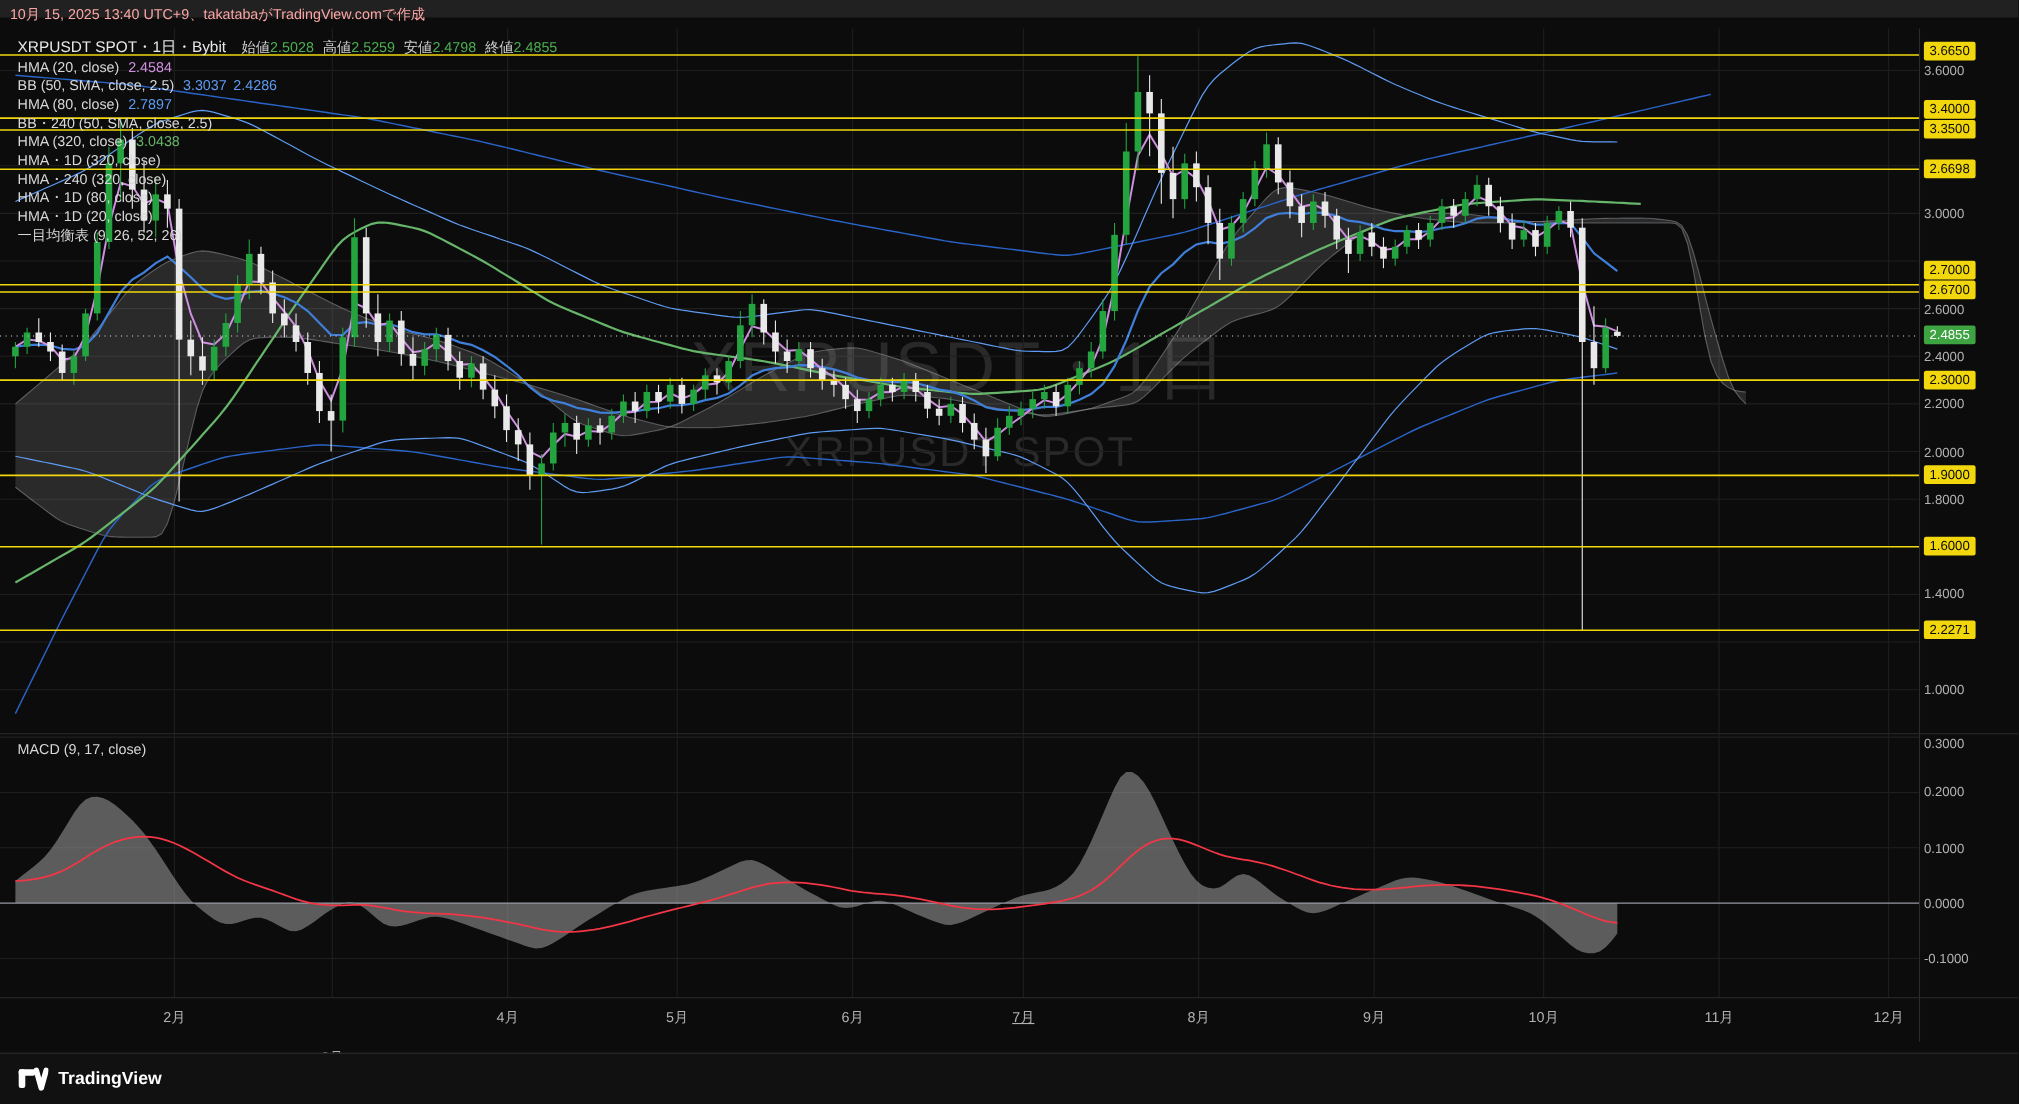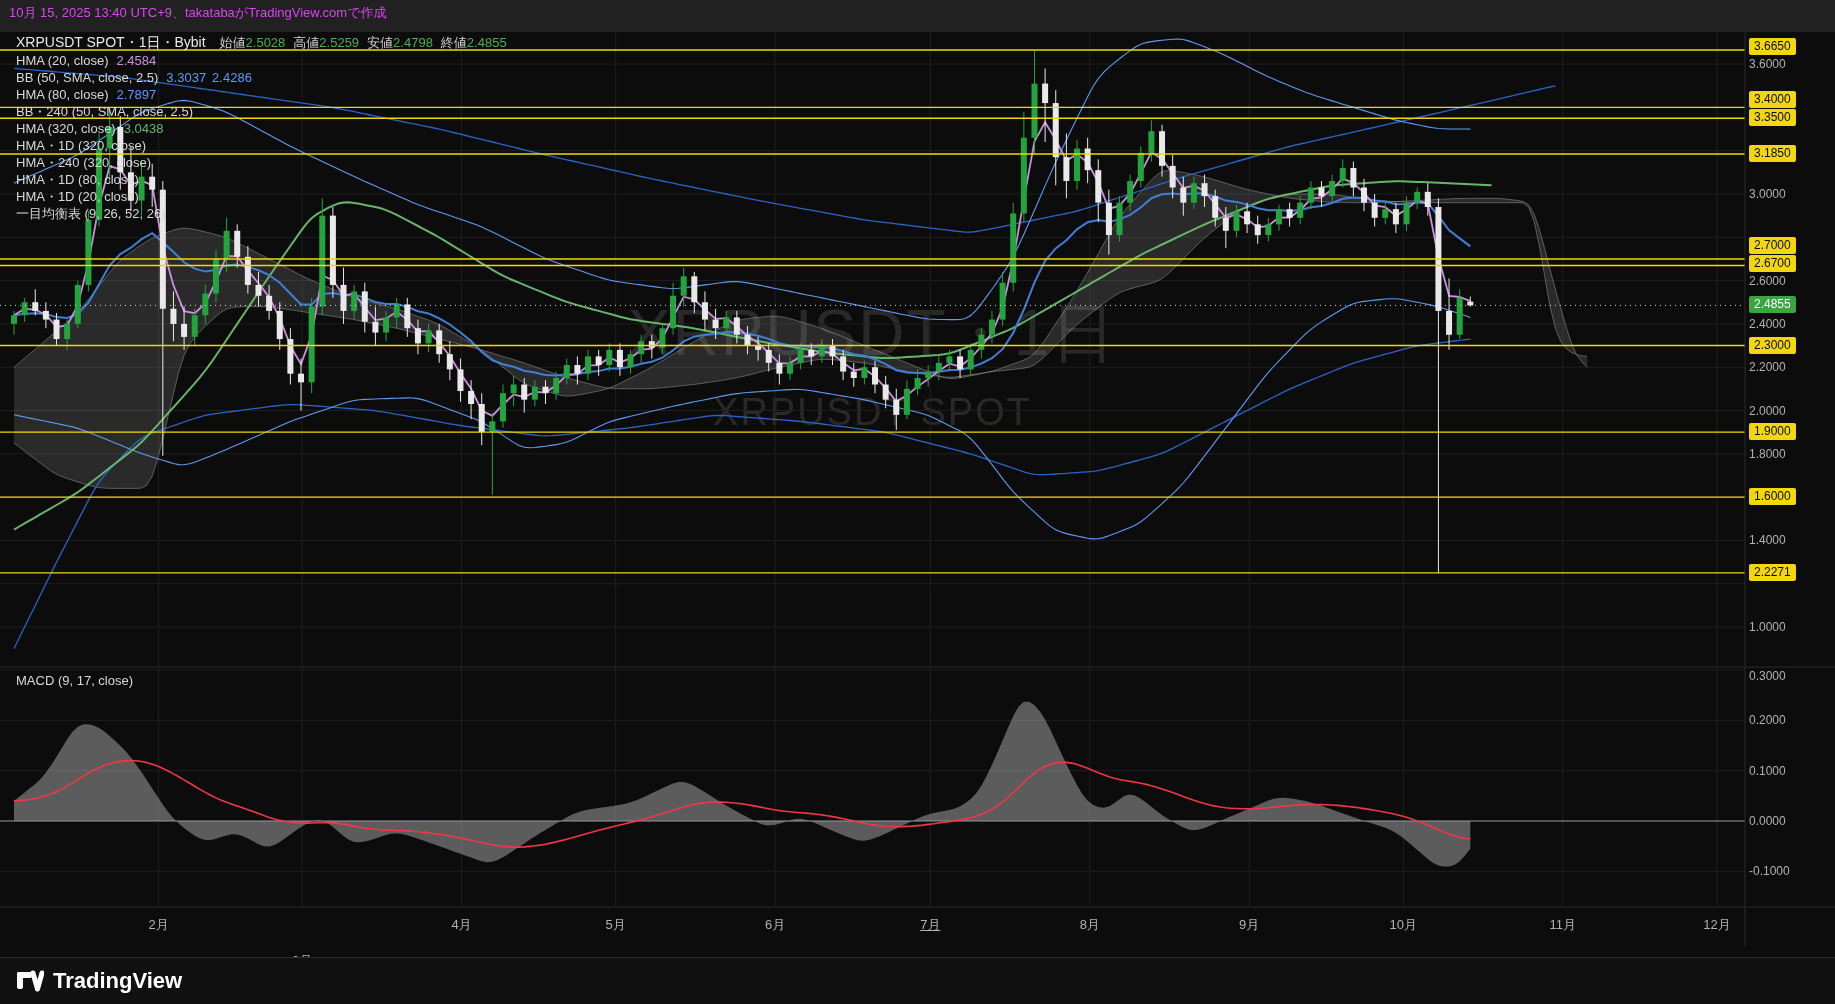--- a/index.html
+++ b/index.html
@@ -1,20 +1,20 @@
 <!DOCTYPE html>
 <html><head>
 <meta charset="utf-8">
 <style>
   *{margin:0;padding:0;box-sizing:border-box}
   html,body{width:1835px;height:1004px;background:#0c0c0c;overflow:hidden;
     font-family:"Liberation Sans",sans-serif}
   .screen{position:relative;width:1835px;height:1004px;background:#0c0c0c}
-  .top-bar{position:absolute;top:0;left:0;right:0;height:32px;background:#212121;
-    color:#d946ef;font-size:13px;line-height:26px;padding-left:9px;z-index:5}
+  .top-bar{position:absolute;top:0;left:0;right:0;height:16px;background:#212121;
+    color:#fca5a5;font-size:13px;line-height:26px;padding-left:9px;z-index:5}
   .watermark{position:absolute;left:0;top:290px;width:1745px;text-align:center;
     color:rgba(255,255,255,0.12);z-index:1;pointer-events:none}
   .wm1{font-size:64px;letter-spacing:2px}
   .wm2{font-size:38px;margin-top:14px;letter-spacing:2px}
   #chart-svg{position:absolute;top:0;left:0;z-index:2}
   .legend{position:absolute;left:16px;top:33px;z-index:3}
   .symbol-row{font-size:14px;color:#e8e8e8;height:19px;line-height:19px;white-space:nowrap}
   .sym{margin-right:6px}
   .olabel{color:#d2d2d2;margin-left:8px;font-size:13px}
   .oval{font-size:13px}
@@ -24,21 +24,21 @@
   .macd-label{position:absolute;left:16px;top:673px;font-size:13px;color:#d8d8d8;z-index:3}
   .price-axis{position:absolute;left:1746px;top:0;width:72px;height:957px;z-index:3}
   .pa-label{position:absolute;left:3px;font-size:12px;height:17px;line-height:17px;white-space:nowrap}
   .pa-plain{color:#b2b2b2}
   .pa-hl{background:#f2d70c;color:#0b0b0b;padding:0 5px;border-radius:2px}
   .pa-last{background:#3ea341;color:#ffffff;padding:0 5px;border-radius:2px}
   .time-axis{position:absolute;left:0;top:907px;width:1745px;height:40px;z-index:3}
   .month-label{position:absolute;top:9px;width:48px;text-align:center;font-size:13px;color:#b2b2b2}
   .footer{position:absolute;left:0;bottom:0;width:1835px;height:47px;background:#111111;
     border-top:1px solid #2b2b2b;display:flex;align-items:center;padding-left:16px;z-index:6}
-  .tv-logo{display:flex;align-items:center;gap:9px;color:#ffffff;font-weight:700;font-size:22px}
+  .tv-logo{display:flex;align-items:center;gap:9px;color:#ffffff;font-weight:700;font-size:16px}
 </style>
 </head>
 <body>
 
 <div class="screen">
 
   <div class="top-bar">
     <span>10月 15, 2025 13:40 UTC+9、takatabaがTradingView.comで作成</span>
   </div>
 
@@ -412,21 +412,21 @@
       </div>
   </div>
 
   <div class="macd-label">MACD (9, 17, close)</div>
 
   <div id="price-axis" class="price-axis">
       <div class="pa-label pa-hl" style="top: 38.1px;">3.6650</div>
       <div class="pa-label pa-plain" style="top: 56.1px;">3.6000</div>
       <div class="pa-label pa-hl" style="top: 91.225px;">3.4000</div>
       <div class="pa-label pa-hl" style="top: 109.225px;">3.3500</div>
-      <div class="pa-label pa-hl" style="top: 144.947px;">3.1850</div>
+      <div class="pa-label pa-hl" style="top: 144.947px;">2.6698</div>
       <div class="pa-label pa-plain" style="top: 186px;">3.0000</div>
       <div class="pa-label pa-hl" style="top: 236.6px;">2.7000</div>
       <div class="pa-label pa-hl" style="top: 254.6px;">2.6700</div>
       <div class="pa-label pa-plain" style="top: 272.6px;">2.6000</div>
       <div class="pa-label pa-last" style="top: 296.389px;">2.4855</div>
       <div class="pa-label pa-plain" style="top: 315.9px;">2.4000</div>
       <div class="pa-label pa-hl" style="top: 336.55px;">2.3000</div>
       <div class="pa-label pa-plain" style="top: 359.2px;">2.2000</div>
       <div class="pa-label pa-plain" style="top: 402.5px;">2.0000</div>
       <div class="pa-label pa-hl" style="top: 423.15px;">1.9000</div>

